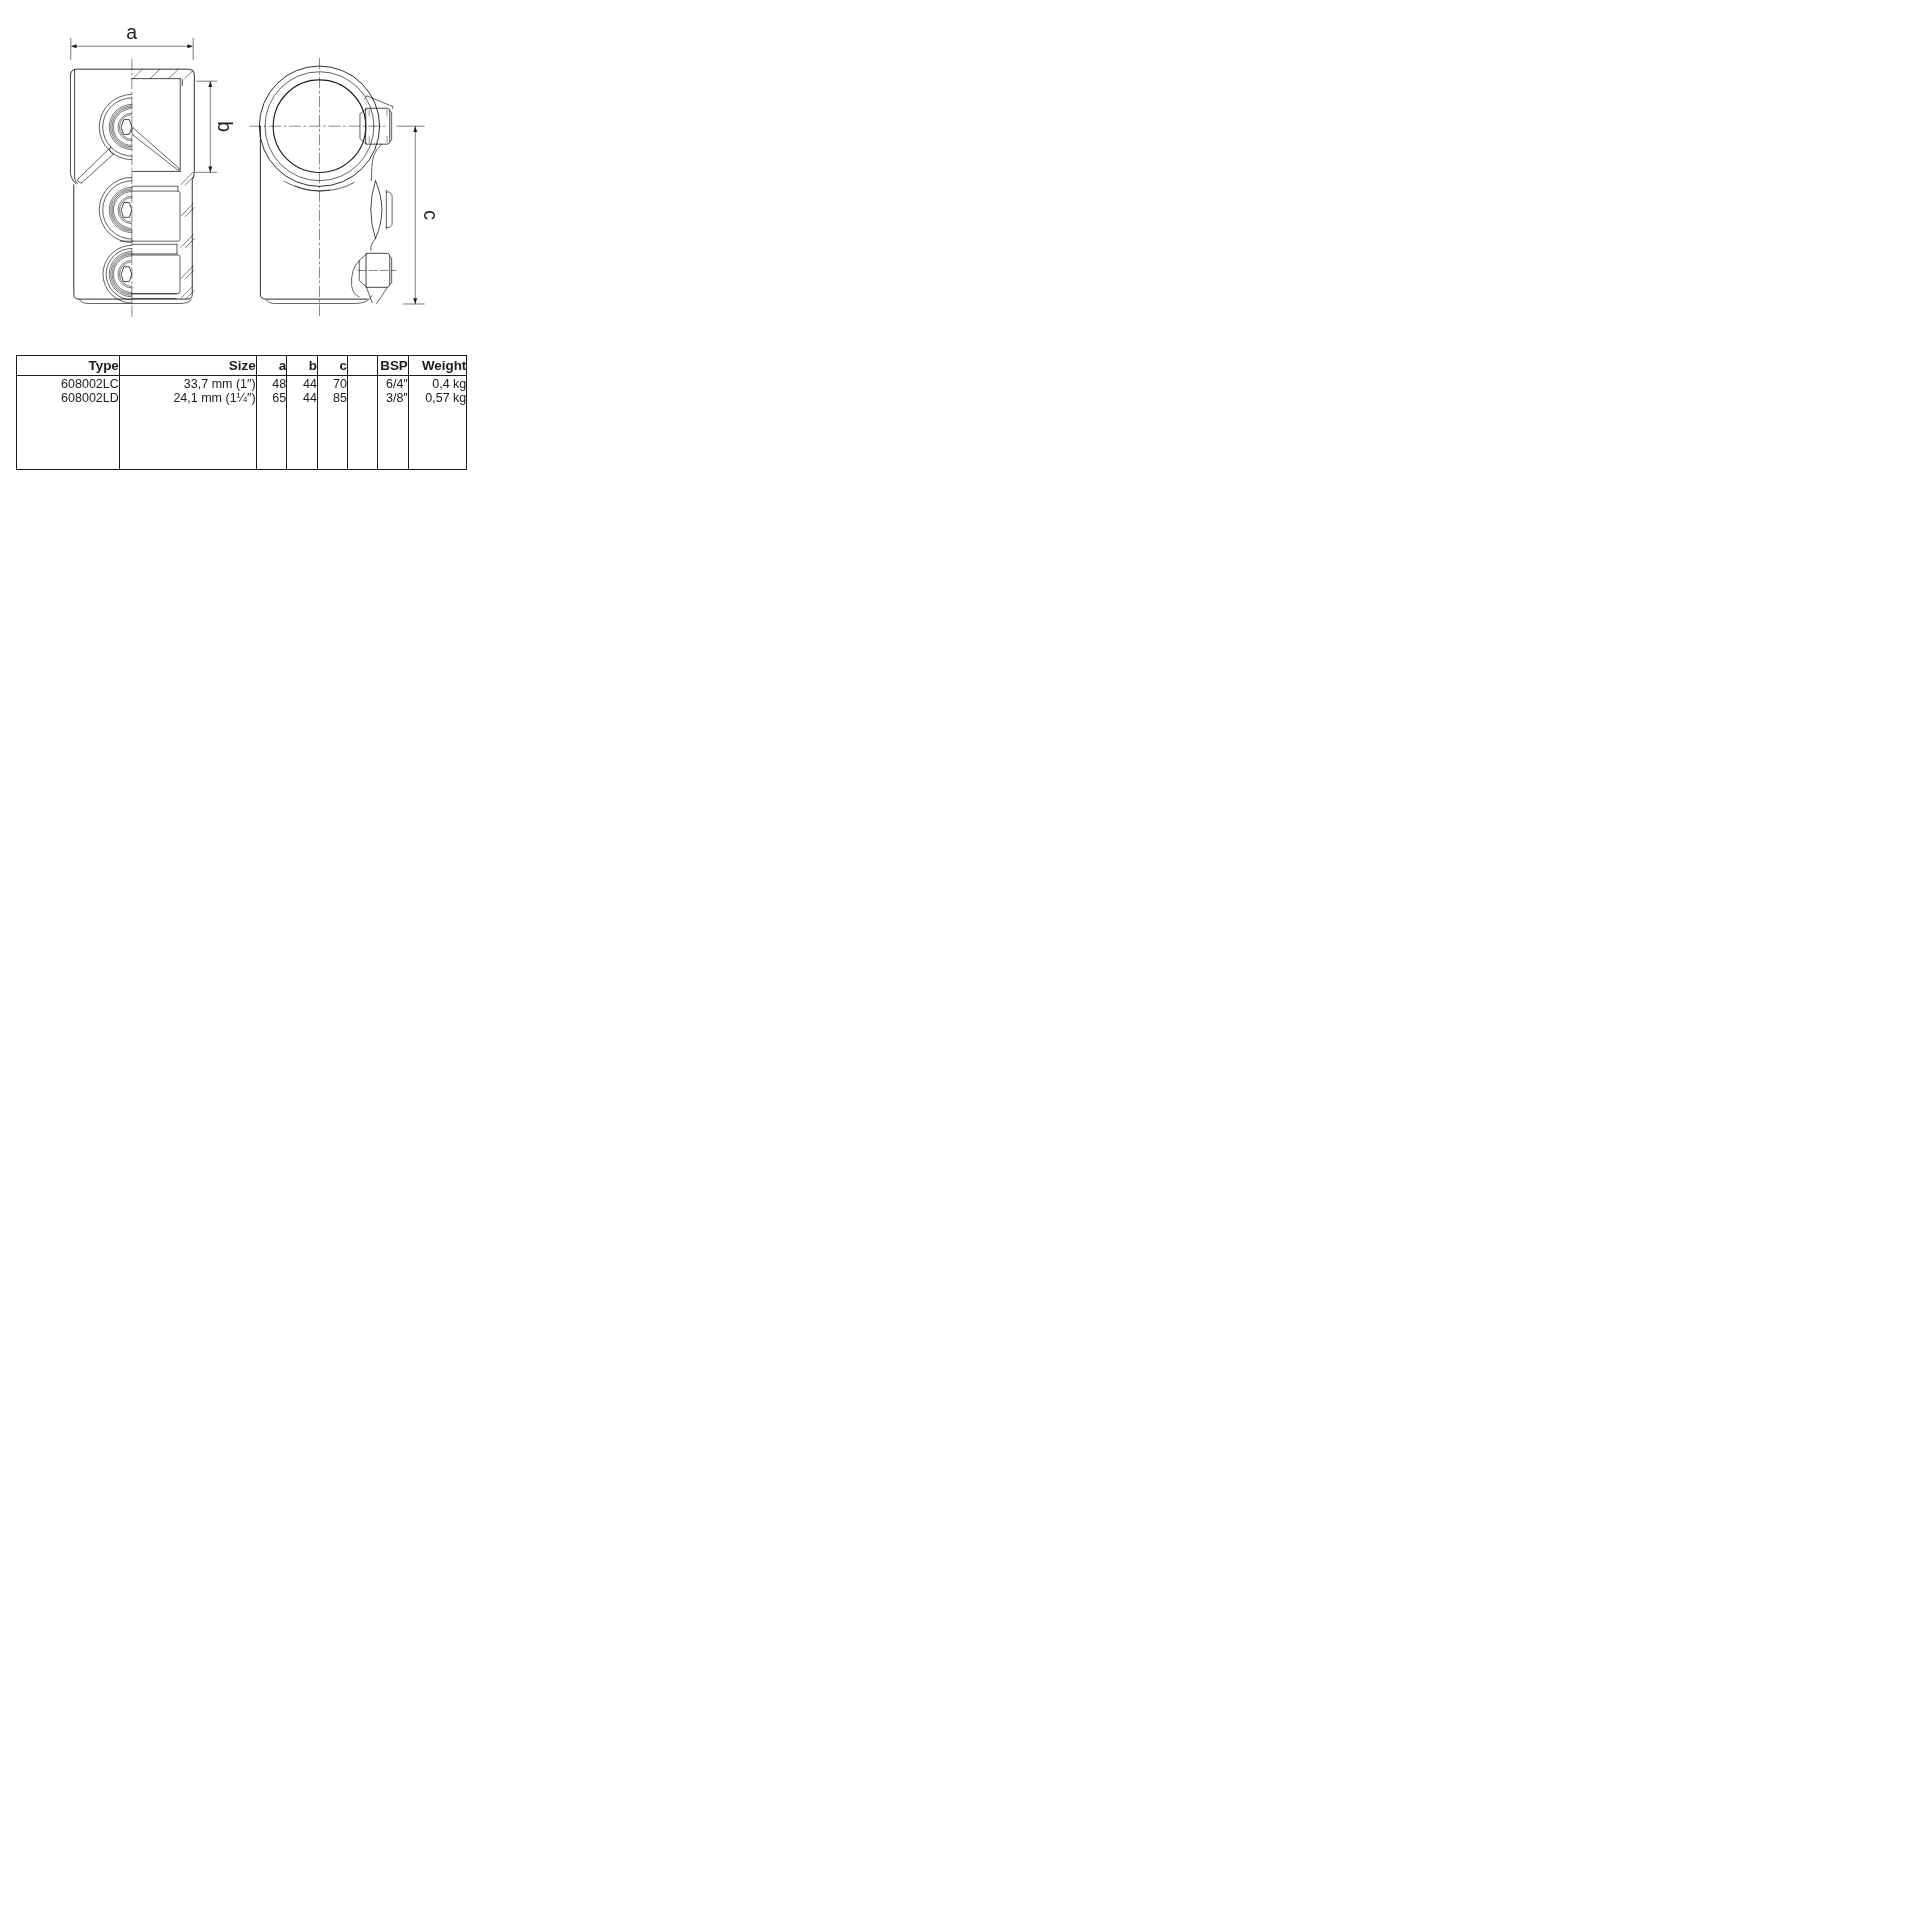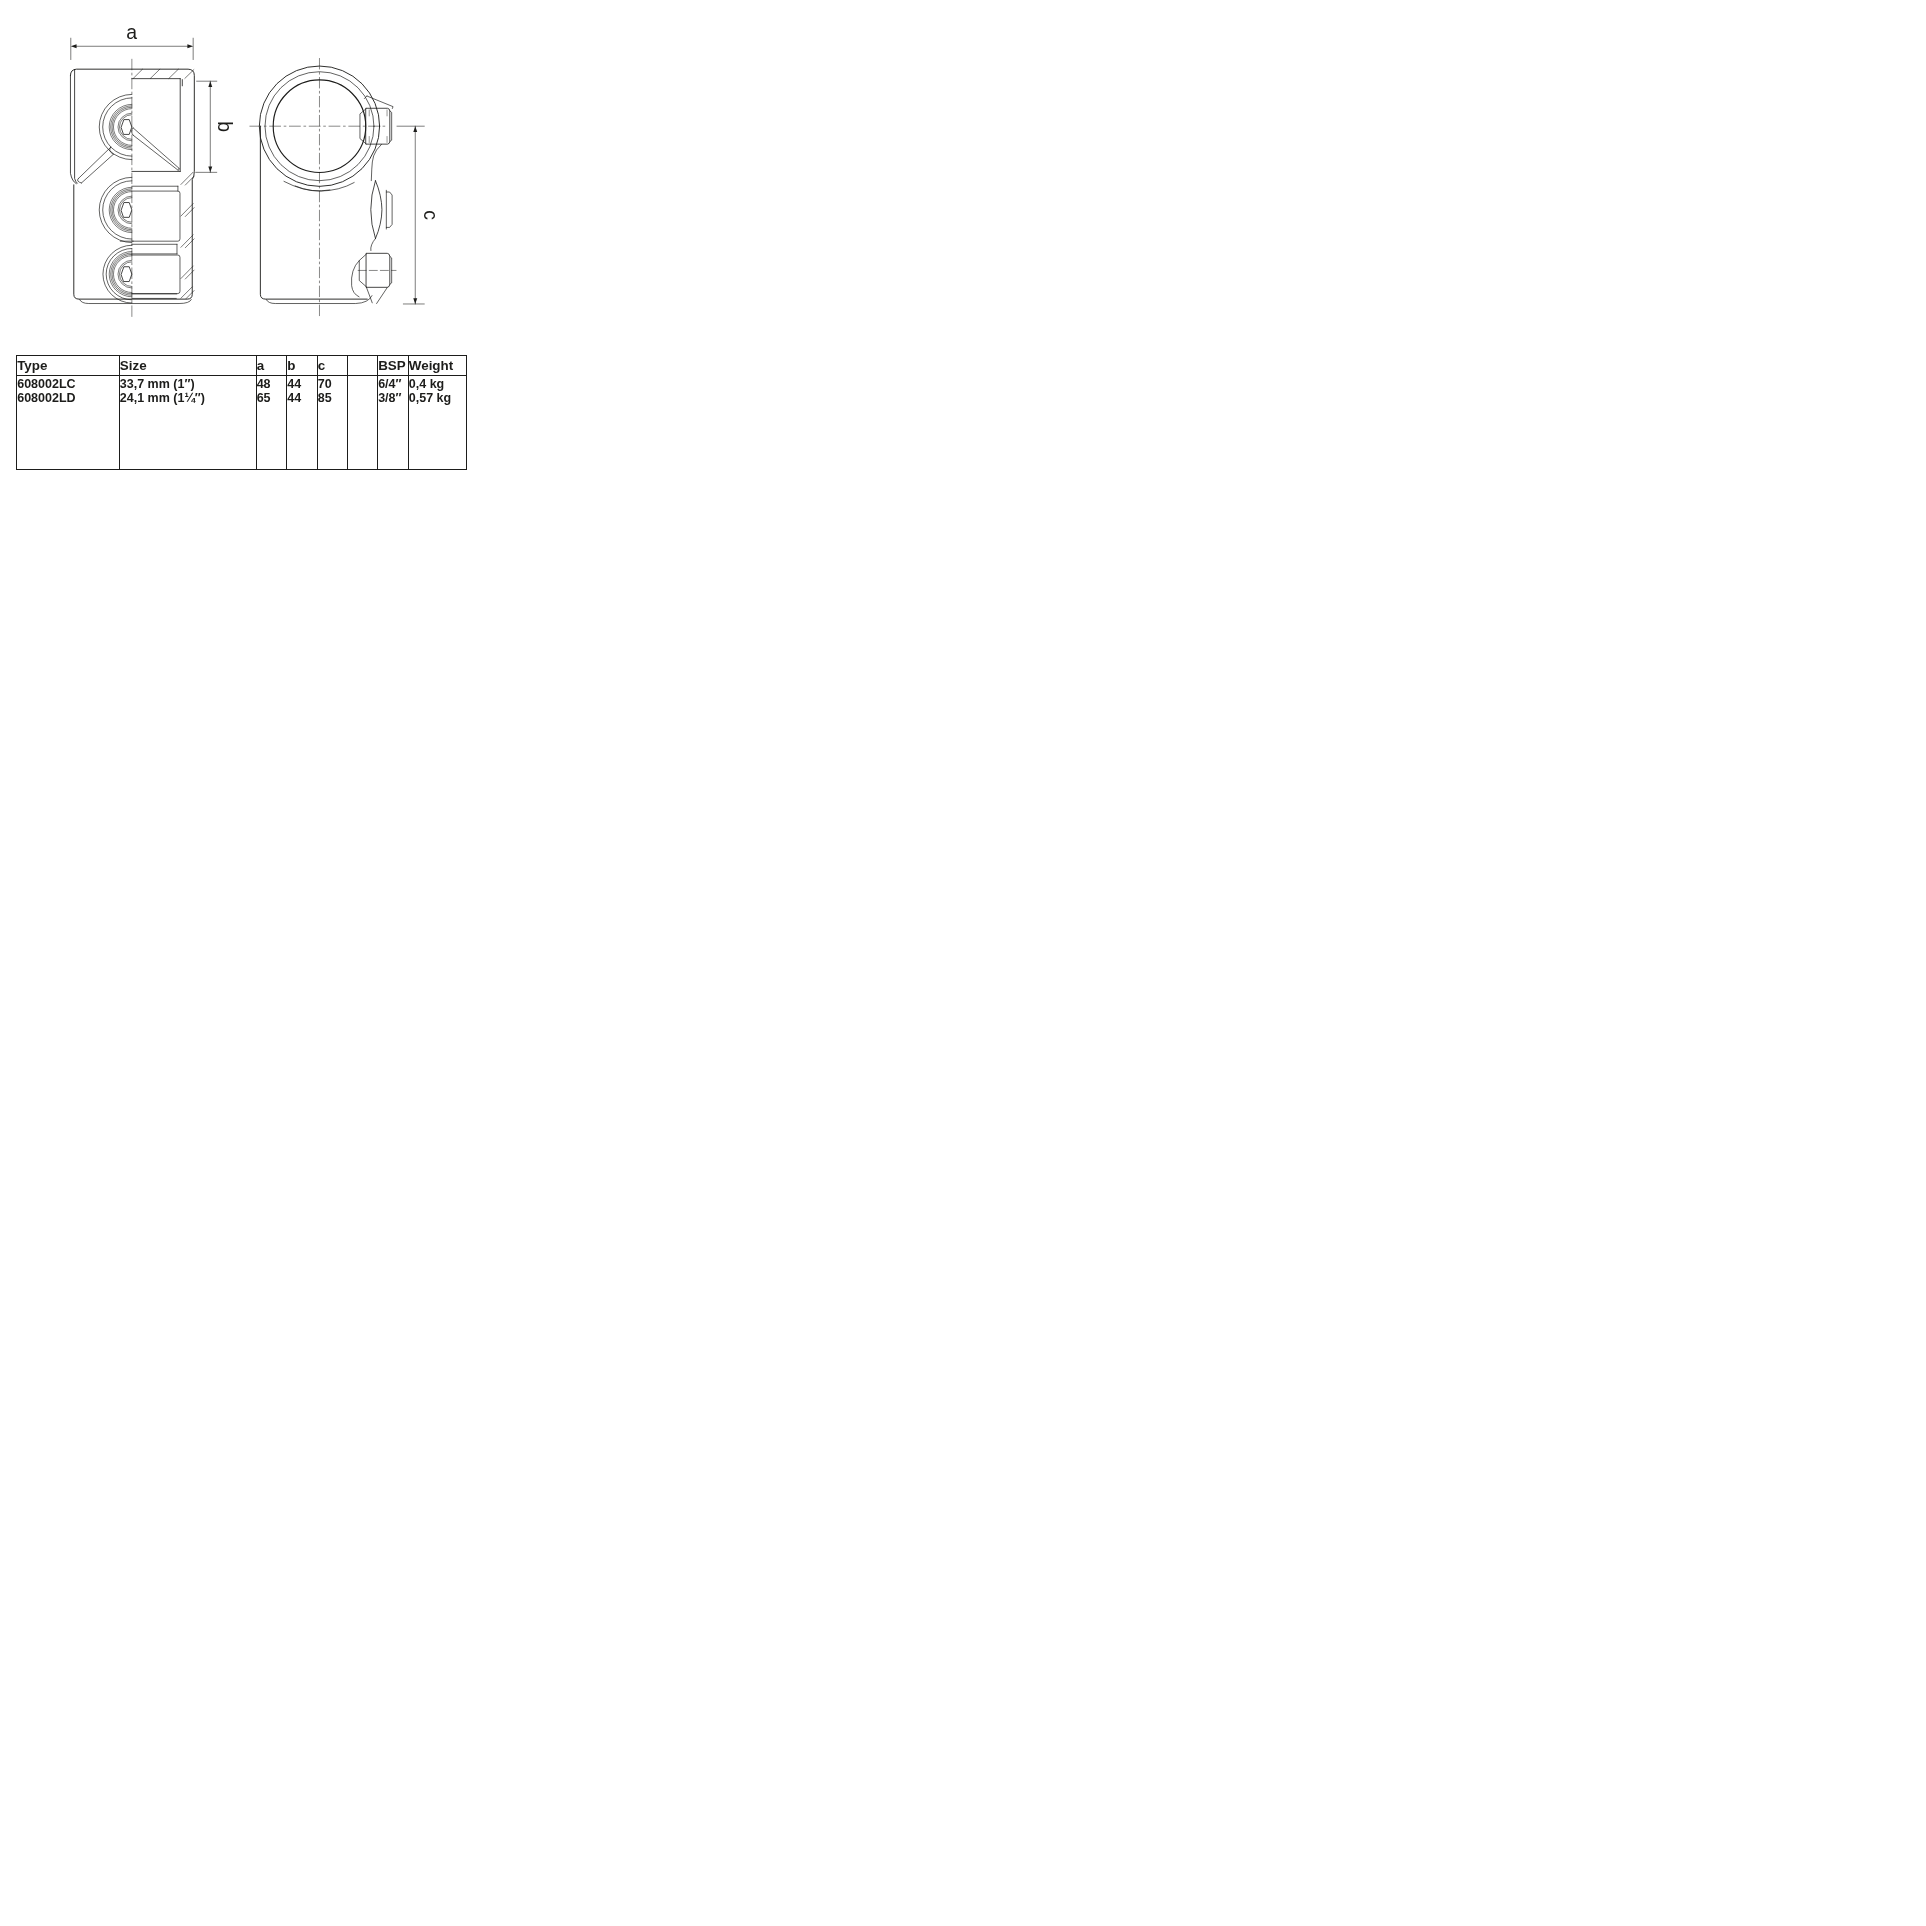--- a/index.html
+++ b/index.html
@@ -22,32 +22,32 @@
     width:100%;height:100%;
     border-collapse:collapse;table-layout:fixed;
     border:1.2px solid #1d1d1b;
     color:#1d1d1b;
   }
   table.spec td{
     border-left:0.7px solid #1d1d1b;
     border-right:0.7px solid #1d1d1b;
     padding:0;
     font-size:12.5px;
-    text-align:left;
+    text-align:right;
     vertical-align:middle;
     overflow:hidden;
     white-space:nowrap;
   }
   tr.hdr{height:17.6%;}
   tr.hdr td{
     font-weight:bold;
     font-size:13.4px;
     border-bottom:1.6px solid #1d1d1b;
   }
-  tr.row{height:13.2%;font-weight:bold;}
+  tr.row{height:13.2%;}
   td.size-cell{text-align:left;padding-left:16.6px;}
   tr.filler{height:auto;}
 </style>
 </head>
 <body>
 
 <div class="sheet">
 
   <svg class="drawing-svg" viewBox="0 0 4167 4167" fill="none" stroke="#1d1d1b" stroke-linecap="round" stroke-linejoin="round">
 

